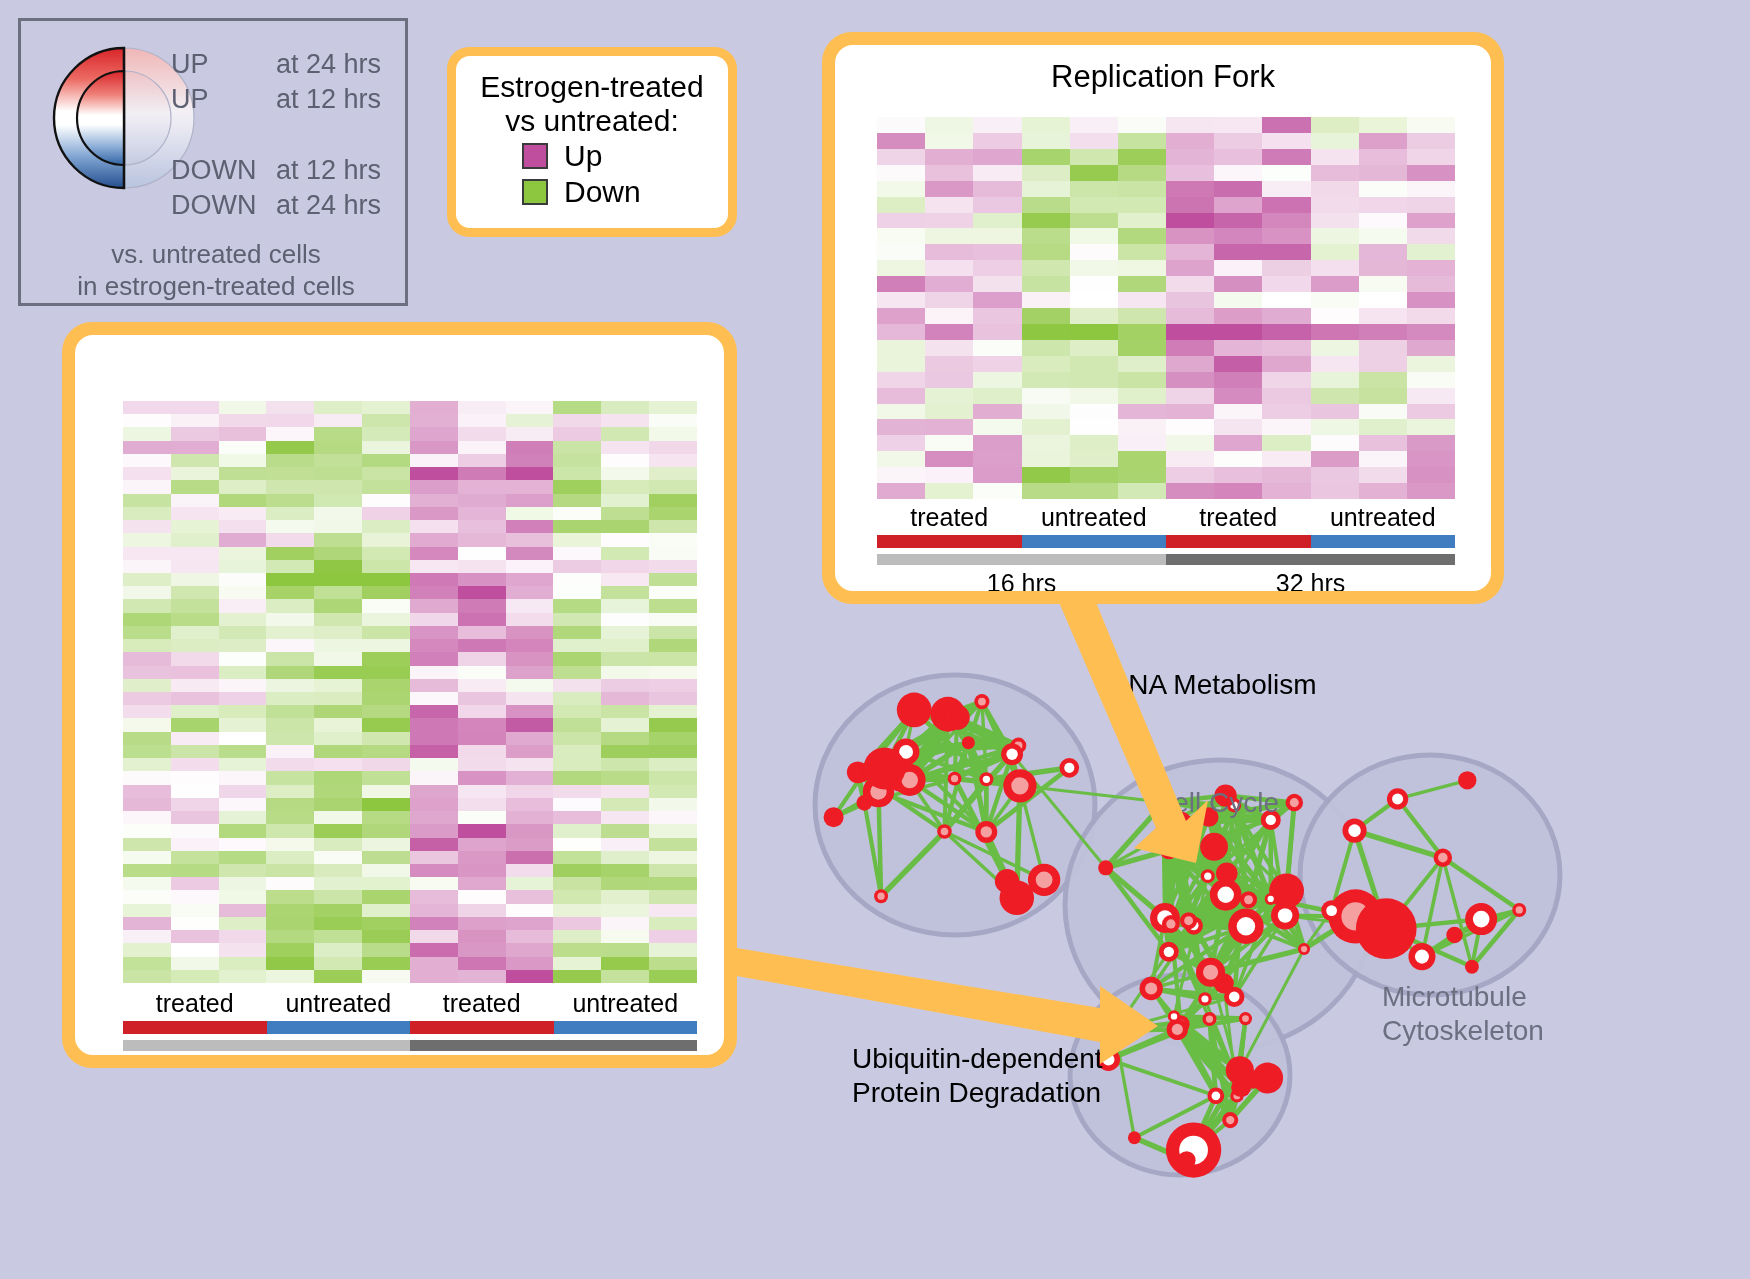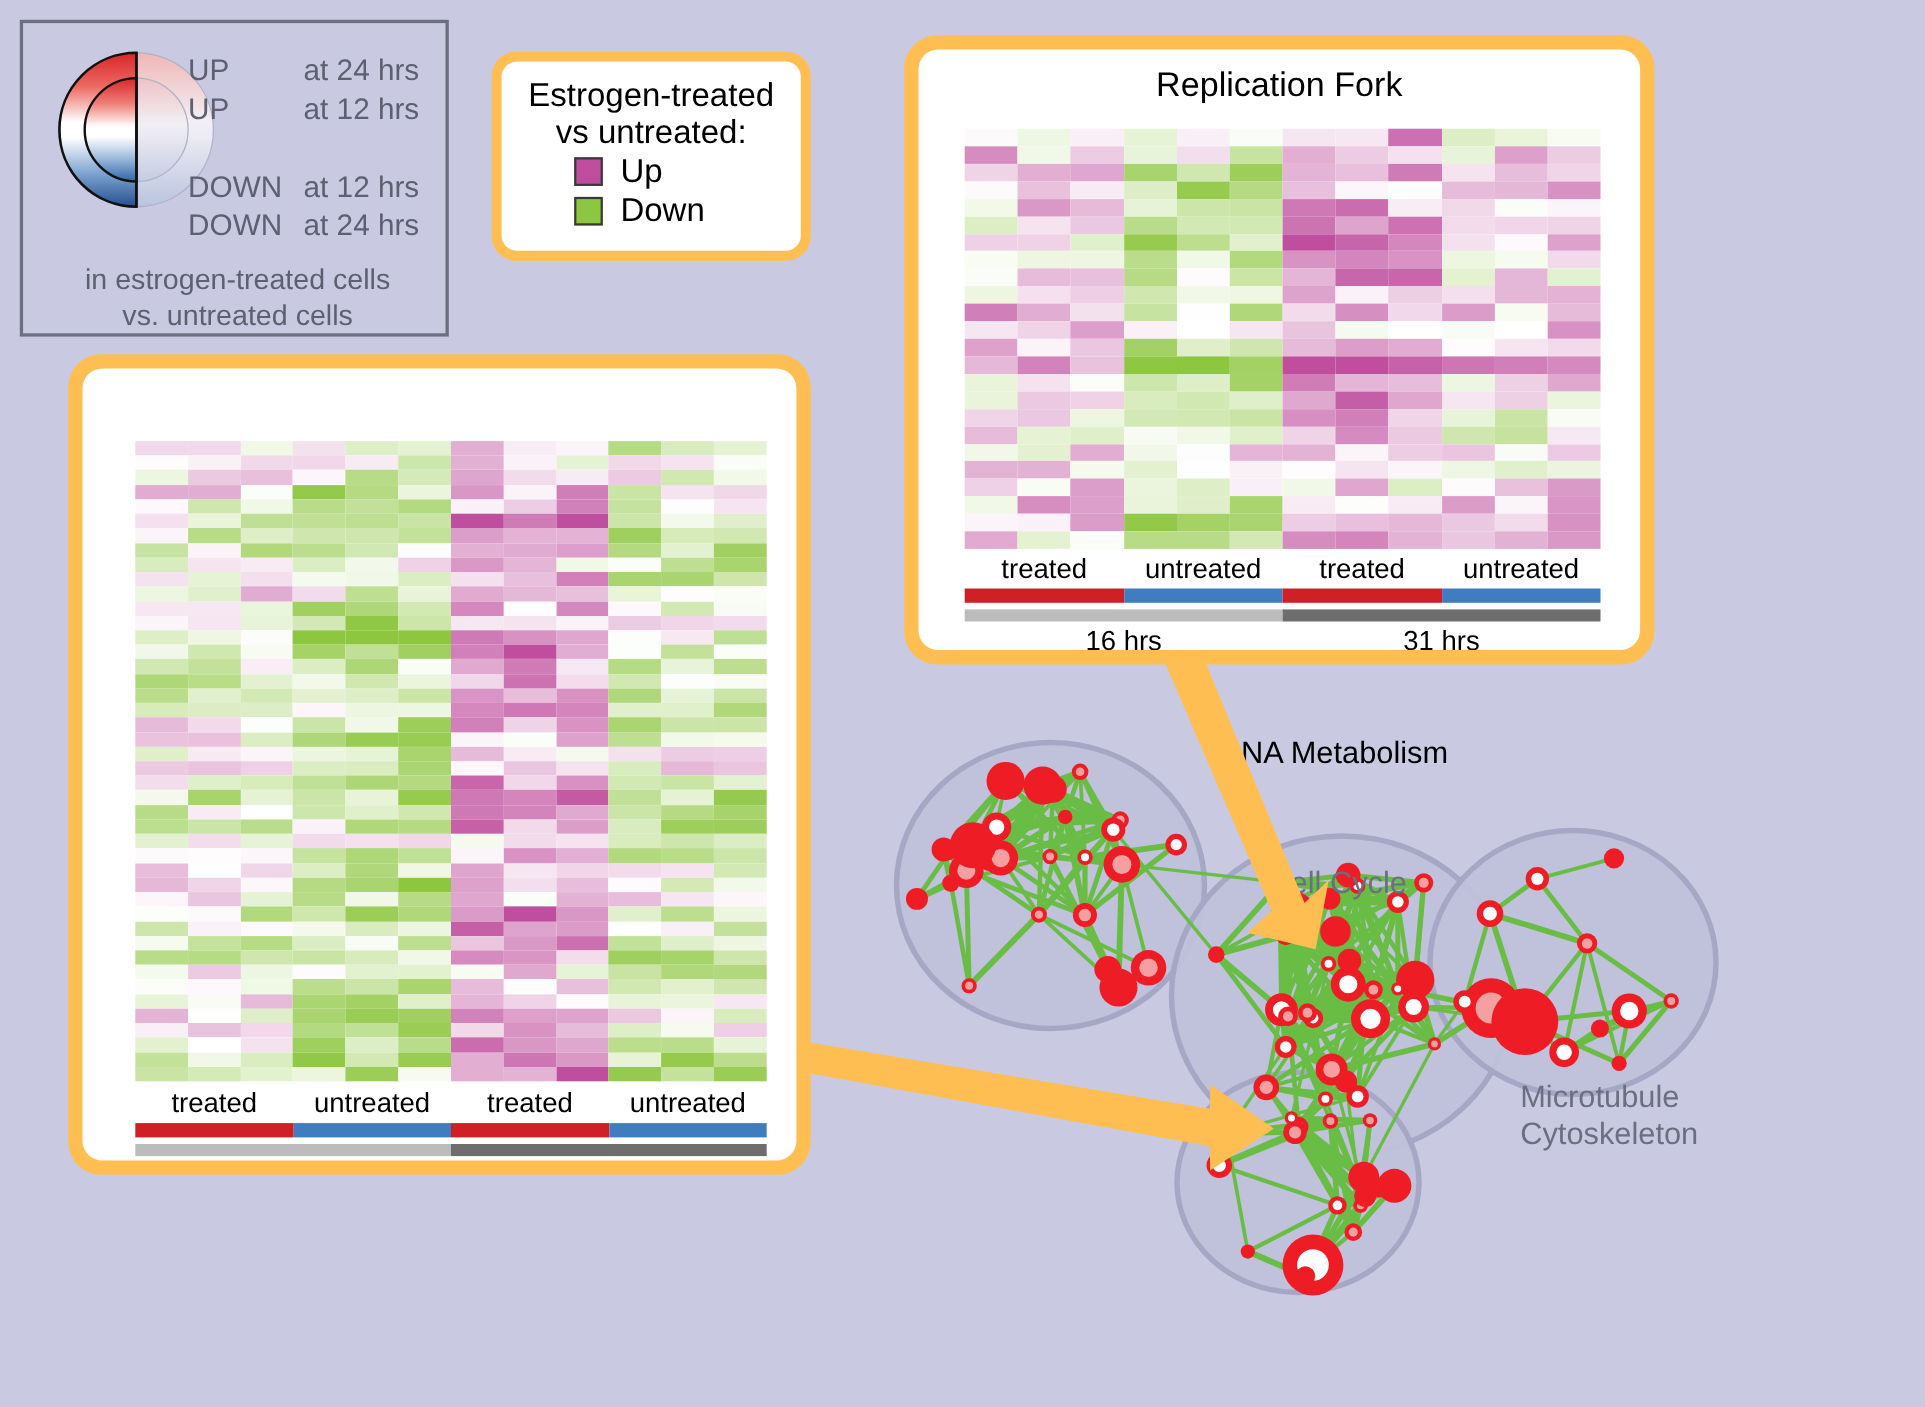--- a/index.html
+++ b/index.html
@@ -127,22 +127,22 @@
     <div class="wheel-row" style="margin-top:44px;">
       <span class="k">DOWN</span>
       <span class="v">at 12 hrs</span>
     </div>
     <div class="wheel-row" style="margin-top:7px;">
       <span class="k">DOWN</span>
       <span class="v">at 24 hrs</span>
     </div>
   </div>
   <div id="wheel-caption">
+    <div>vs. untreated cells</div>
     <div>in estrogen-treated cells</div>
-    <div>vs. untreated cells</div>
   </div>
 </div>
 
 <div class="abs" id="ud-card">
   <div id="ud-inner">
     <div id="ud-title">
       <div>Estrogen-treated</div>
       <div>vs untreated:</div>
     </div>
     <div class="ud-row">
@@ -461,21 +461,21 @@
           <i style="width:144.5px;background:#3f7cc0"></i>
           <i style="width:144.5px;background:#cf2027"></i>
           <i style="width:144.5px;background:#3f7cc0"></i>
         </div>
         <div class="timebar">
           <i style="width:289px;background:#bcbcbc"></i>
           <i style="width:289px;background:#6e6e6e"></i>
         </div>
         <div class="time-row">
           <span style="width:289px">16 hrs</span>
-          <span style="width:289px">31 hrs</span>
+          <span style="width:289px">32 hrs</span>
         </div>
       </div>
   </div>
 </div>
 
 <div class="abs panel" id="apc-panel">
   <div class="panel-inner">
     <div class="hm" id="hm-apc" style="left: 48px; top: 66px; width: 574px; height: 582px; grid-template-columns: repeat(12, 1fr); grid-template-rows: repeat(44, 1fr);">
         <div style="background:rgb(241,216,234)"></div>
         <div style="background:rgb(241,216,234)"></div>
@@ -1583,20 +1583,22 @@
         <circle cx="463.27936179077" cy="459.8498929161446" r="8.788835202809423" fill="#ee1c25"></circle>
         <circle cx="463.27936179077" cy="459.8498929161446" r="4.5701943054609" fill="#ee1c25"></circle>
         <circle cx="451.13645962836404" cy="467.27785371364666" r="9.95668973447755" fill="#ee1c25"></circle>
         <circle cx="451.13645962836404" cy="467.27785371364666" r="5.177478661928326" fill="#ee1c25"></circle>
       </g>
     </svg>
   <div class="netlabel" id="lbl-dna" style="left: 318px; top: 48px; color: rgb(0, 0, 0); text-align: left;">DNA Metabolism</div>
   <div class="netlabel" id="lbl-cc" style="left: 363px; top: 166px; color: rgb(107, 111, 128); text-align: left;">Cell Cycle</div>
   <div class="netlabel" id="lbl-mt" style="left: 592px; top: 360px; color: rgb(107, 111, 128); text-align: left;">Microtubule
 Cytoskeleton</div>
+  <div class="netlabel" id="lbl-ub" style="left: 62px; top: 422px; color: rgb(0, 0, 0); text-align: left;">Ubiquitin-dependent
+Protein Degradation</div>
 </div>
 
 <svg class="abs" id="arrows">
 
   <polygon points="1058,600 1095,600 1186,821 1208,800 1196,863 1134,848 1156,828" fill="#ffbe51"></polygon>
 
   <polygon points="737,948 1100,1008 1100,986 1158,1026 1100,1064 1100,1042 737,976" fill="#ffbe51"></polygon>
 </svg>
 
 </body></html>

